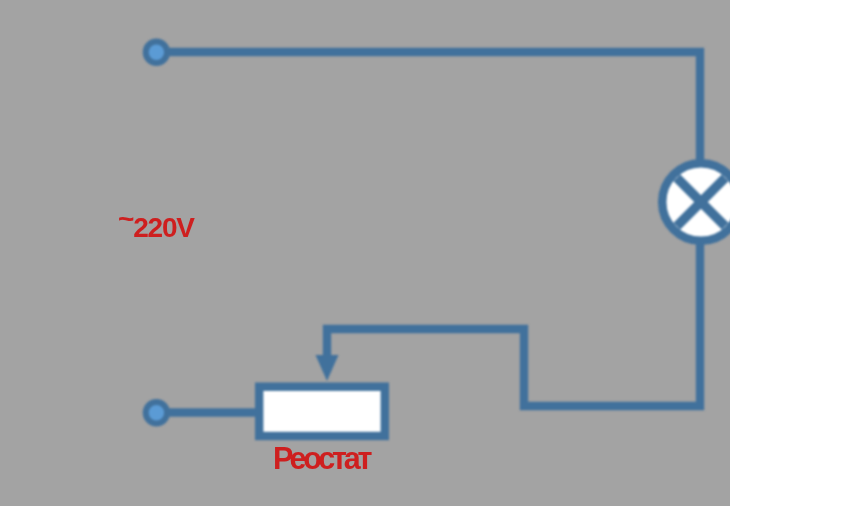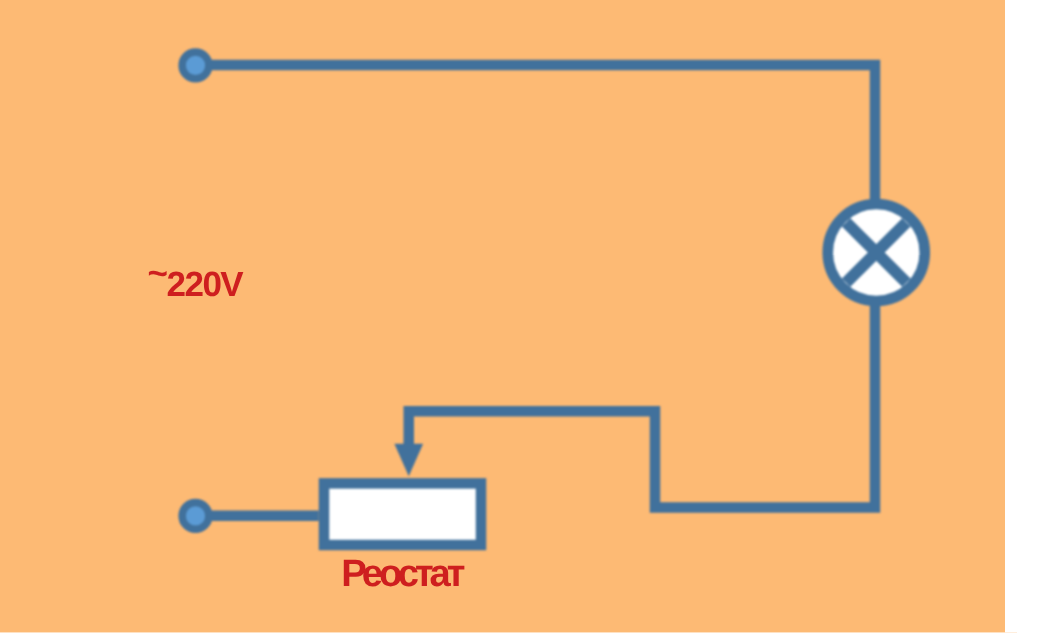--- a/index.html
+++ b/index.html
@@ -1,16 +1,16 @@
 <!DOCTYPE html>
 <html><head>
 <meta charset="utf-8">
 <style>
   html,body{margin:0;padding:0;background:#ffffff;}
-  .wrap{width:804px;height:506px;position:relative;overflow:hidden;background:#fdba74;}
+  .wrap{width:730px;height:506px;position:relative;overflow:hidden;background:#a3a3a3;}
   svg{display:block;}
   text{font-family:"Liberation Sans", sans-serif;font-weight:bold;}
 </style>
 </head>
 <body>
 <div class="wrap">
 <svg width="850" height="506" viewBox="0 0 850 506">
 <g style="filter:blur(0.8px)">
   <g stroke="#41719C" stroke-width="8.4" fill="none">
 

